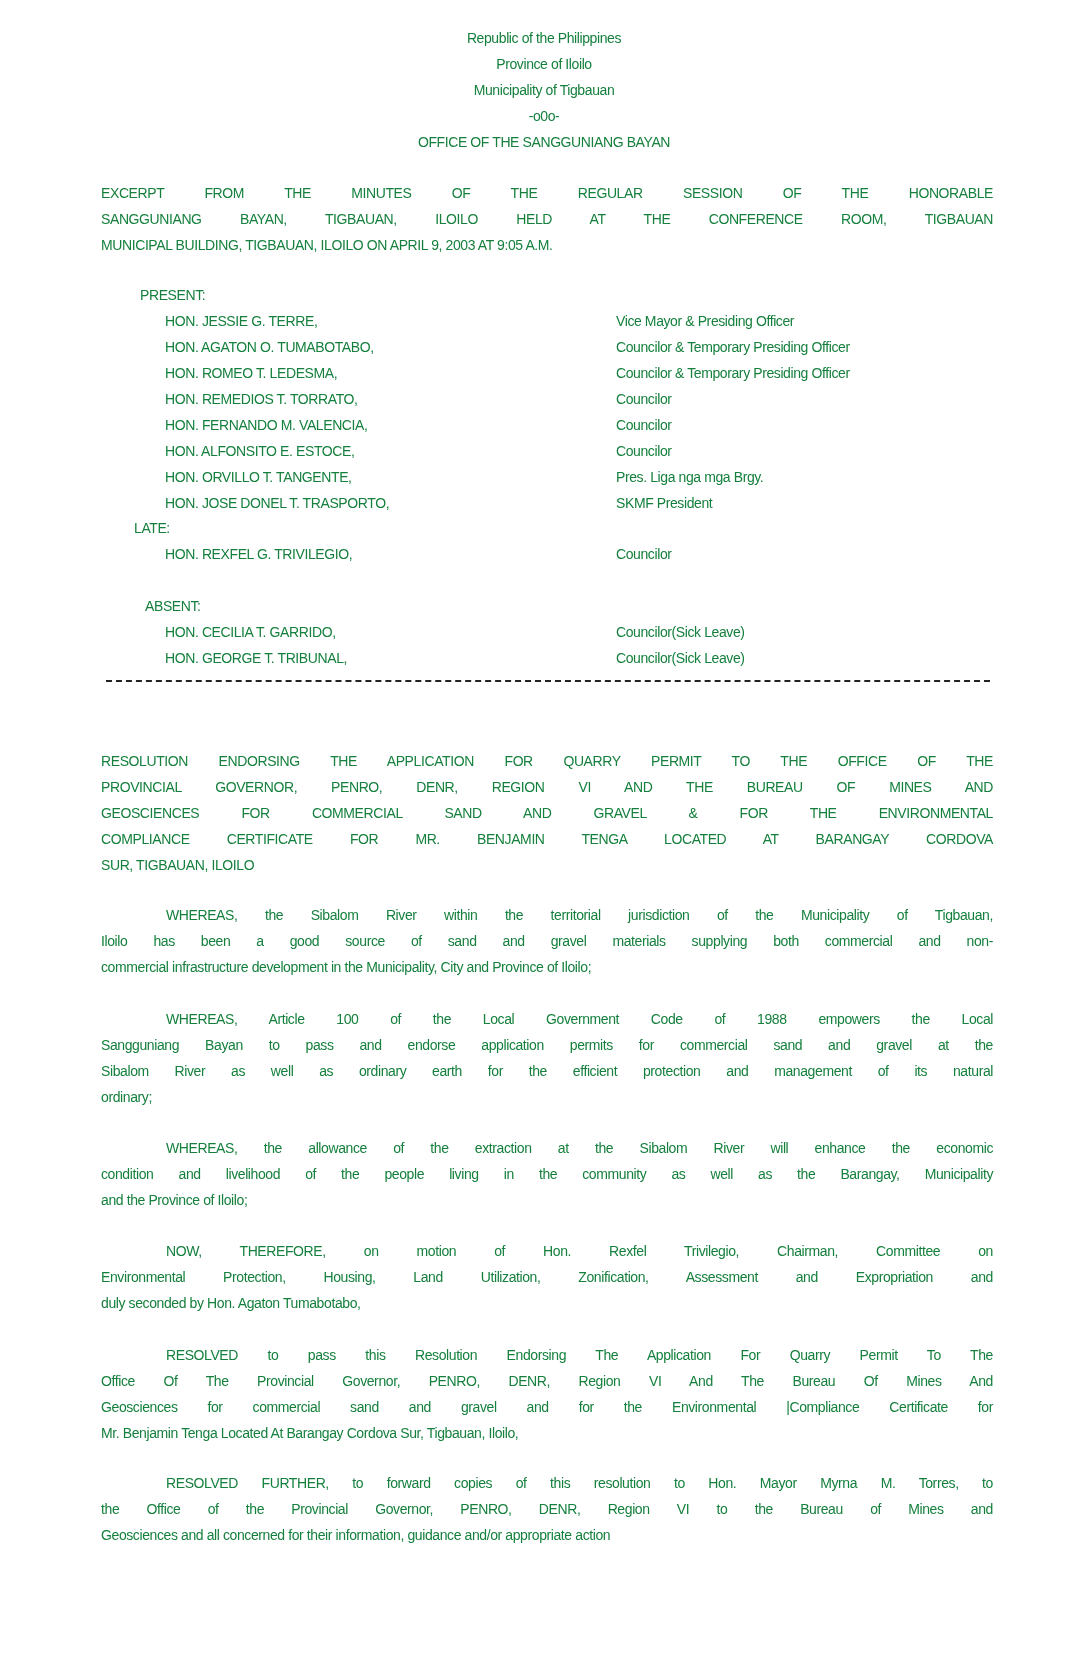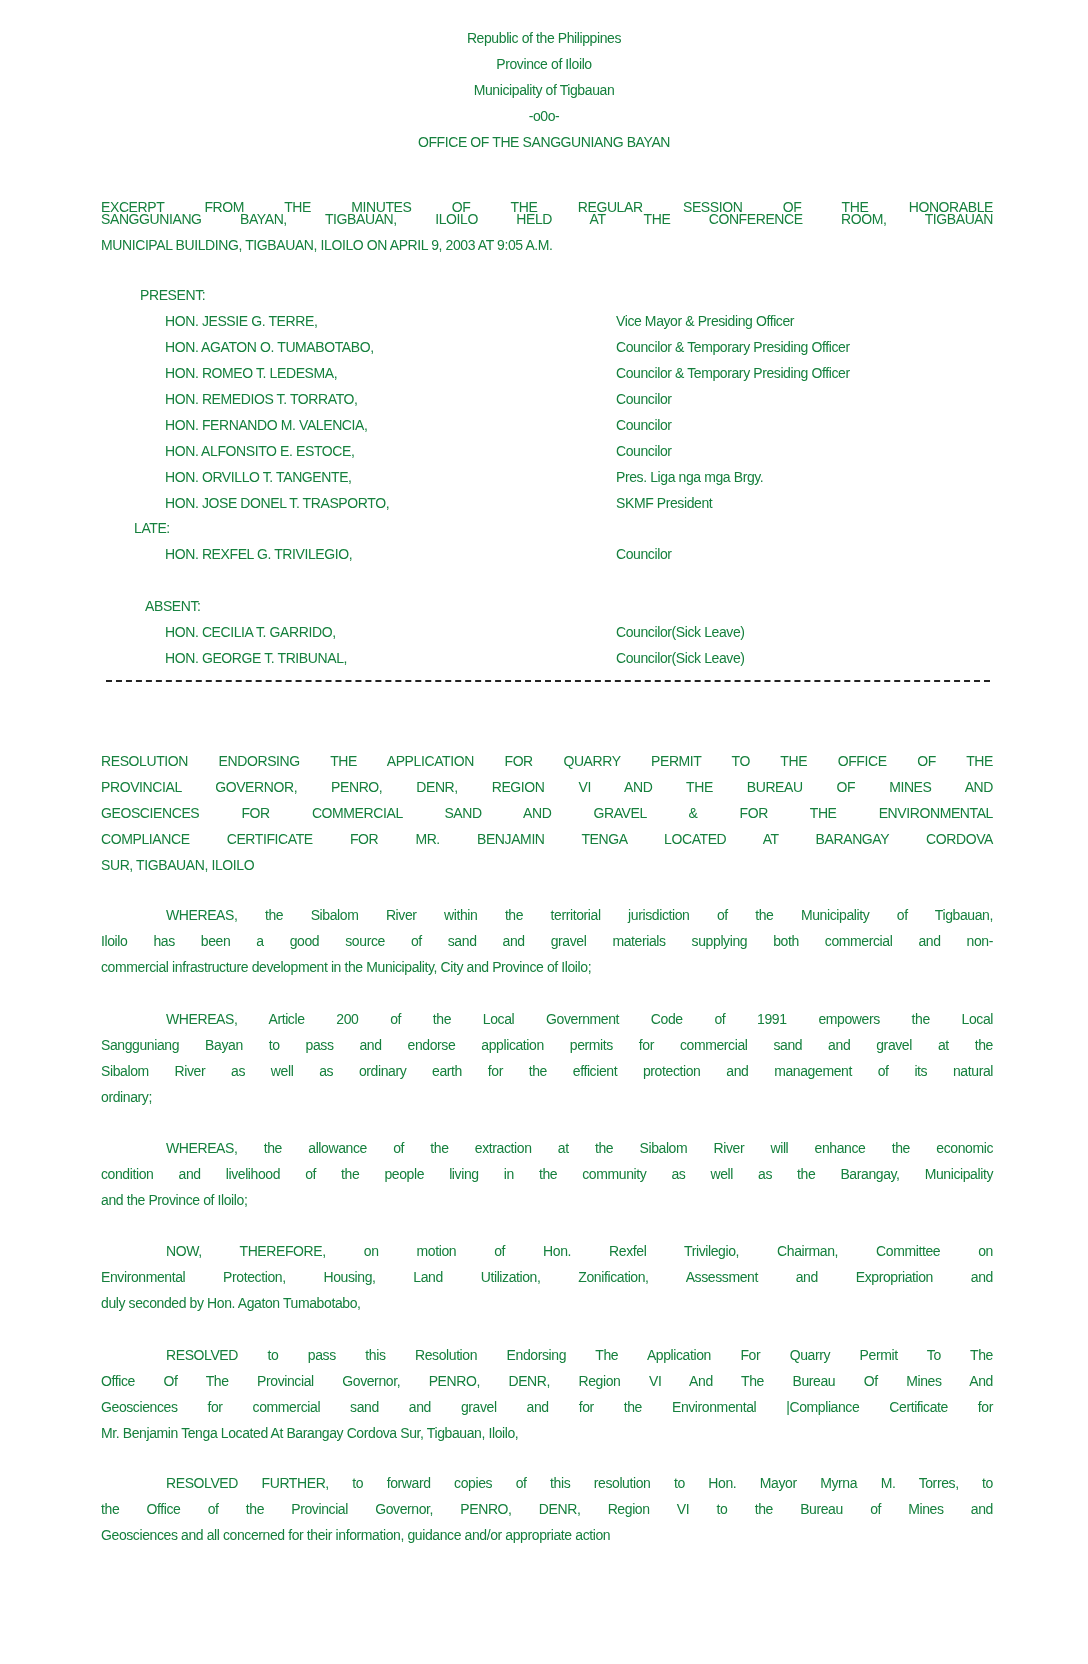--- a/index.html
+++ b/index.html
@@ -23,21 +23,21 @@
 
   <div>
     <div class="ln ctr narrow" style="top:27px">Republic of the Philippines</div>
     <div class="ln ctr narrow" style="top:53px">Province of Iloilo</div>
     <div class="ln ctr narrow" style="top:79px">Municipality of Tigbauan</div>
     <div class="ln ctr narrow" style="top:105px">-o0o-</div>
     <div class="ln ctr narrow" style="top:131px">OFFICE OF THE SANGGUNIANG BAYAN</div>
   </div>
 
   <div>
-    <div class="ln full narrow" style="top:196px">EXCERPT FROM THE MINUTES OF THE REGULAR SESSION OF THE HONORABLE</div>
+    <div class="ln full narrow" style="top:182px">EXCERPT FROM THE MINUTES OF THE REGULAR SESSION OF THE HONORABLE</div>
     <div class="ln full narrow" style="top:208px">SANGGUNIANG BAYAN, TIGBAUAN, ILOILO HELD AT THE CONFERENCE ROOM, TIGBAUAN</div>
     <div class="ln left narrow" style="top:234px">MUNICIPAL BUILDING, TIGBAUAN, ILOILO ON APRIL 9,  2003  AT 9:05 A.M.</div>
   </div>
 
   <div>
     <div class="ln narrow" style="top:284px; left:140px">PRESENT:</div>
 
     <div class="ln nm narrow" style="top:310px">HON. JESSIE G. TERRE,</div>
     <div class="ln rl narrow" style="top:310px">Vice Mayor &amp;  Presiding Officer</div>
 
@@ -84,21 +84,21 @@
     <div class="ln left narrow" style="top:854px">SUR, TIGBAUAN, ILOILO</div>
   </div>
 
   <div>
     <div class="ln ind narrow" style="top:904px">WHEREAS, the  Sibalom River within the territorial jurisdiction  of the Municipality of Tigbauan,</div>
     <div class="ln full narrow" style="top:930px">Iloilo has been a good source of sand and gravel materials supplying both commercial and non-</div>
     <div class="ln left narrow" style="top:956px">commercial infrastructure development in the Municipality, City and Province of Iloilo;</div>
   </div>
 
   <div>
-    <div class="ln ind narrow" style="top:1008px">WHEREAS, Article 200 of the Local Government Code of 1991 empowers the Local</div>
+    <div class="ln ind narrow" style="top:1008px">WHEREAS, Article 100 of the Local Government Code of 1988 empowers the Local</div>
     <div class="ln full narrow" style="top:1034px">Sangguniang Bayan to pass and endorse application permits for commercial sand and gravel at the</div>
     <div class="ln full narrow" style="top:1060px">Sibalom River as well as ordinary earth for the efficient protection and management of its natural</div>
     <div class="ln left narrow" style="top:1086px">ordinary;</div>
   </div>
 
   <div>
     <div class="ln ind narrow" style="top:1137px">WHEREAS, the allowance of the extraction  at the Sibalom River will  enhance the economic</div>
     <div class="ln full narrow" style="top:1163px">condition and livelihood of the people living in the community as well as the Barangay, Municipality</div>
     <div class="ln left narrow" style="top:1189px">and the Province of Iloilo;</div>
   </div>

